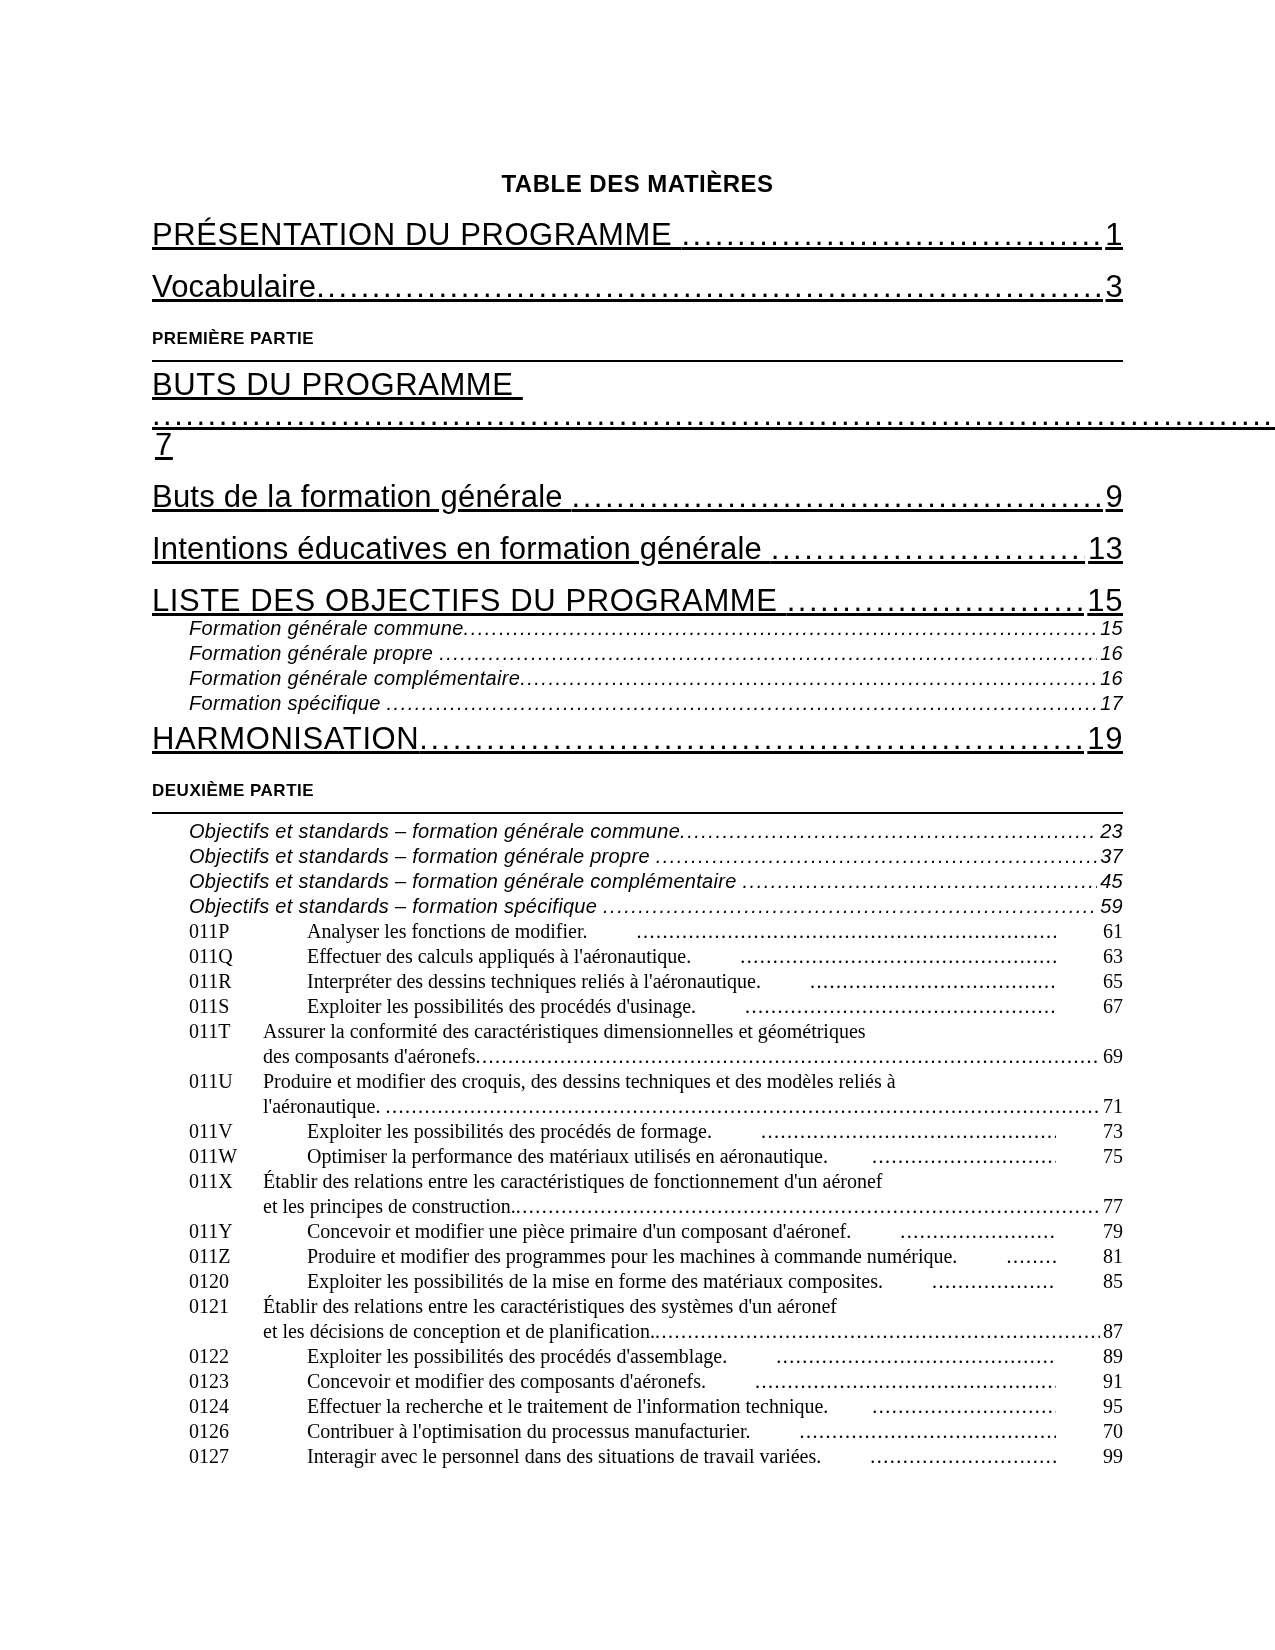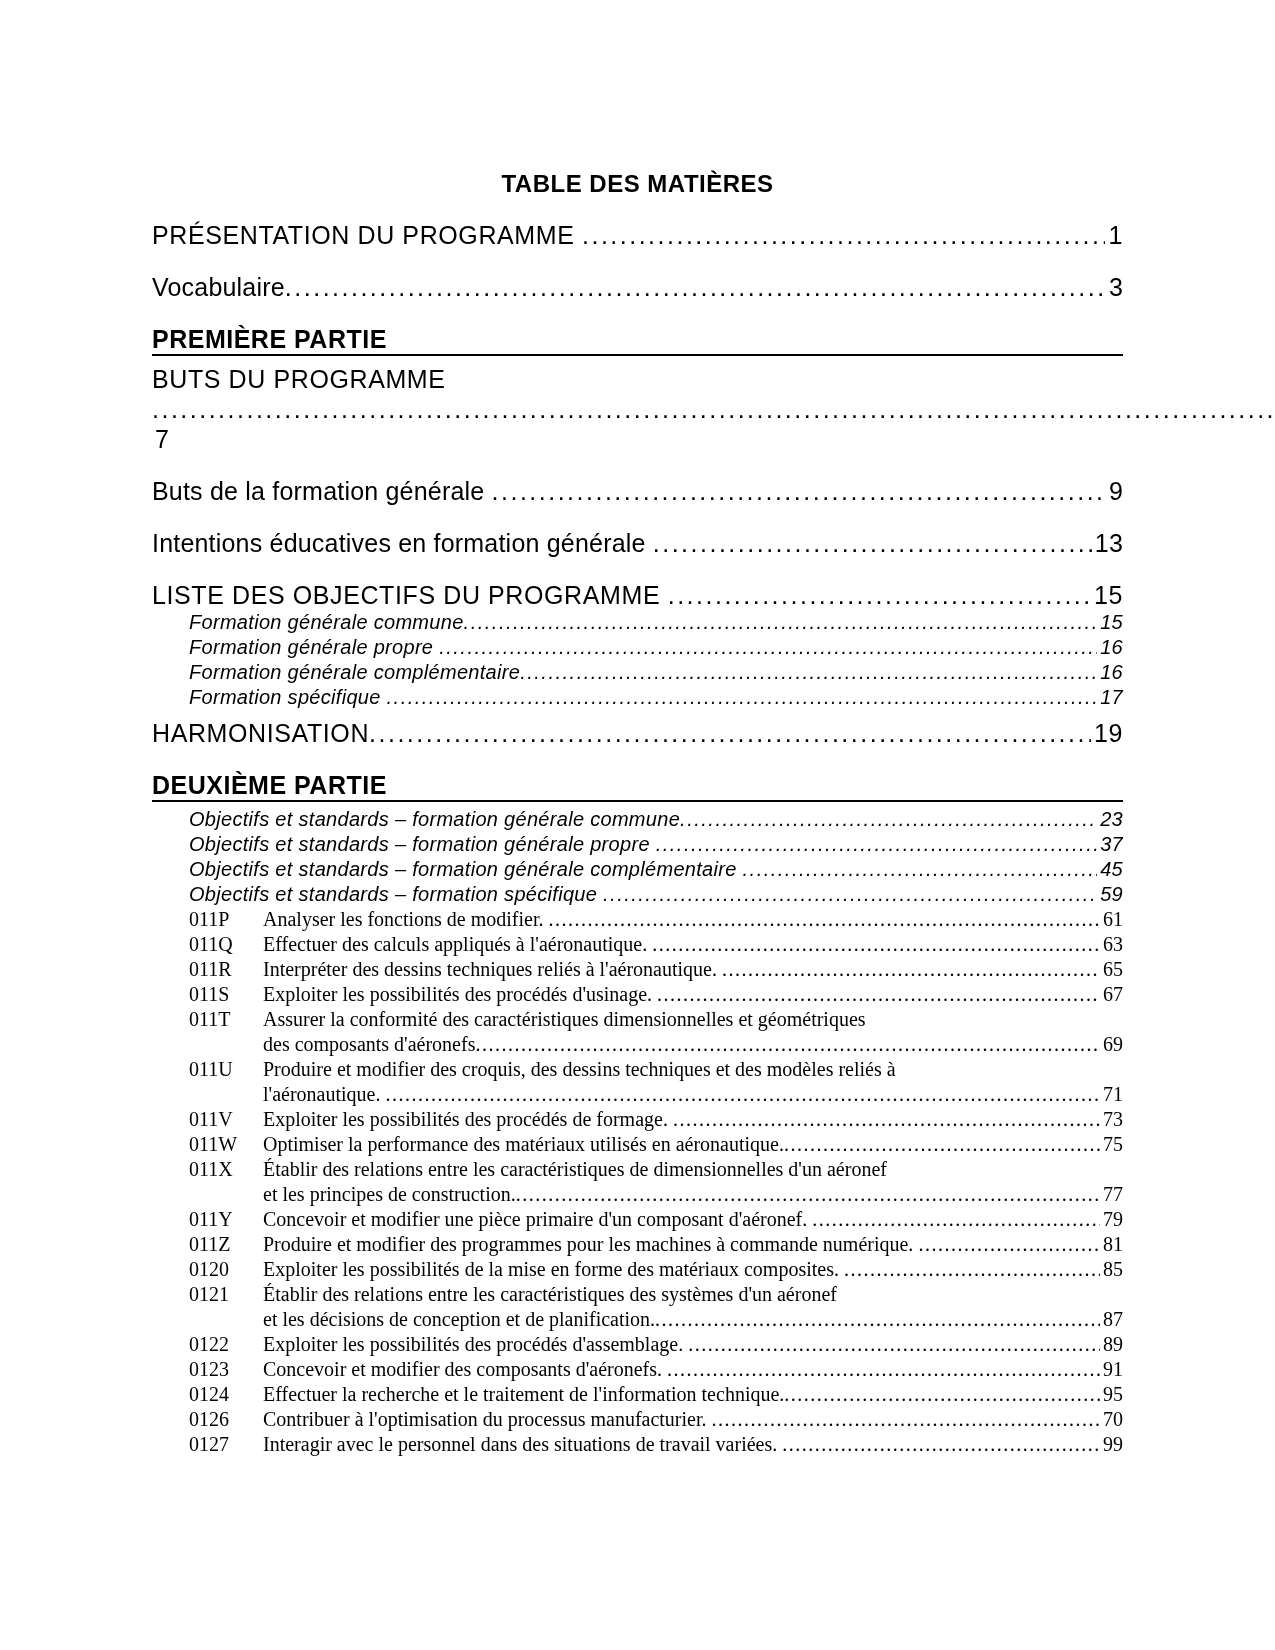--- a/index.html
+++ b/index.html
@@ -18,38 +18,38 @@
   .row { display: flex; align-items: baseline; }
   .lbl { white-space: pre; }
   .dots { flex: 1 1 auto; overflow: hidden; white-space: nowrap; }
   .dots::after {
     content: "........................................................................................................................................................................................................................................................";
     letter-spacing: 1.5px;
   }
   .pg { white-space: nowrap; padding-left: 3px; }
 
   
-  .row-h1 { font-size: 25px; line-height: 30px; margin-top: 22px; letter-spacing: 0.2px; }
+  .row-h1 { font-size: 31px; line-height: 30px; margin-top: 22px; letter-spacing: 0.2px; text-decoration: underline; }
   .row-h1.caps { letter-spacing: 0.6px; }
   .row-h1 .dots::after { letter-spacing: 2.5px; }
 
   
   .row-part {
-    font-size: 25px; line-height: 30px; font-weight: bold;
+    font-size: 17px; line-height: 30px; font-weight: bold;
     letter-spacing: 0.5px; margin-top: 22px;
-    border-bottom: 2px solid #000; 
+    border-bottom: 2px solid #000; padding-bottom: 6px;
   }
 
   
   .row-sub { font-size: 20px; line-height: 25px; margin-left: 37px; letter-spacing: 0.3px; font-style: italic; }
 
   
   .row-code, .row-code2 {
     font-family: "Liberation Serif", "DejaVu Serif", serif;
-    font-size: 20px; line-height: 25px; margin-left: 37px;
+    font-size: 20px; line-height: 25px; margin-left: 37px; gap: 44px;
   }
   .code { flex: 0 0 74px; white-space: pre; }
   .row-code2 .line1, .row-code2 .line2 { display: flex; align-items: flex-start; }
 
   
   .row-part + .row-h1 { margin-top: 8px; flex-direction: column; }
   .row-h1 + .row-sub { margin-top: 0; }
   .row-sub + .row-h1 { margin-top: 8px; }
   .row-part + .row-sub { margin-top: 5px; }
 </style>
@@ -221,21 +221,21 @@
   <div class="row row-code">
     <span class="code">011W</span>
     <span class="lbl">Optimiser la performance des matériaux utilisés en aéronautique.</span>
     <span class="dots"></span>
     <span class="pg">75</span>
   </div>
 
   <div class="row-code2">
     <div class="line1">
       <span class="code">011X</span>
-      <span class="lbl">Établir des relations entre les caractéristiques de dimensionnelles d'un aéronef</span>
+      <span class="lbl">Établir des relations entre les caractéristiques de fonctionnement d'un aéronef</span>
     </div>
     <div class="line2">
       <span class="code"></span>
       <span class="lbl">et les principes de construction.</span>
       <span class="dots"></span>
       <span class="pg">77</span>
     </div>
   </div>
 
   <div class="row row-code">

